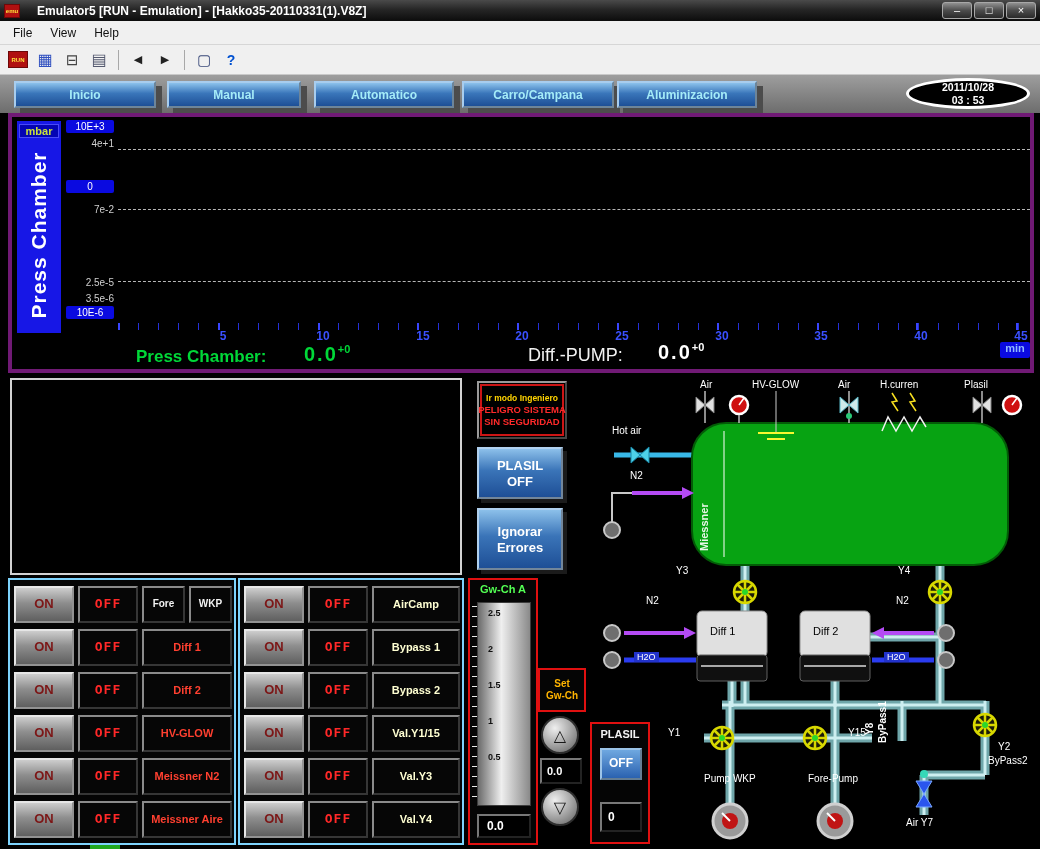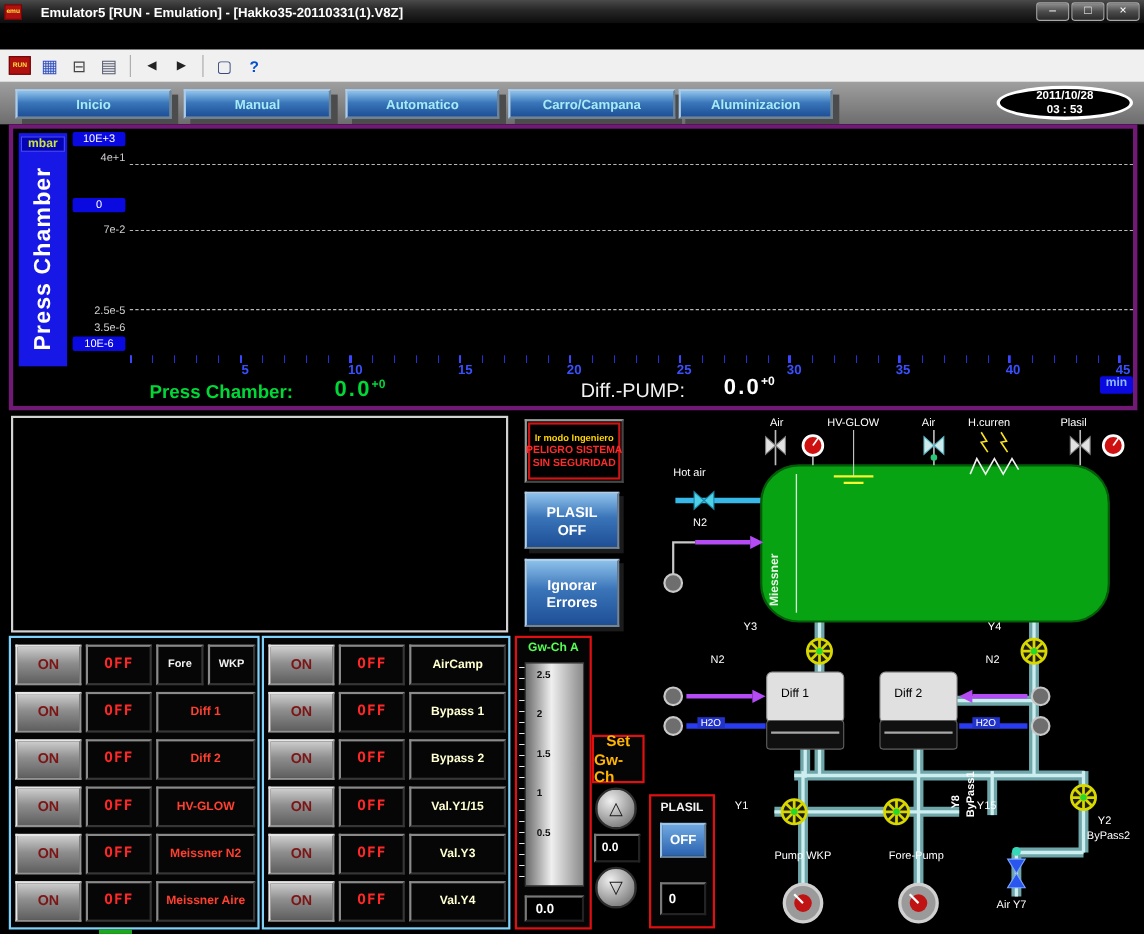--- a/index.html
+++ b/index.html
@@ -132,21 +132,21 @@
   .gauge-body { position:absolute; left:7px; top:22px; width:54px; height:204px;
     background:linear-gradient(90deg,#6a6a6a,#efefef 45%,#8a8a8a); border:1px solid #3c3c3c; }
   .gauge-ticks { position:absolute; left:2px; top:26px; width:5px; height:196px;
     background:repeating-linear-gradient(180deg,#e8e8e8 0 1px,transparent 1px 10px); }
   .gscale { position:absolute; left:18px; width:24px; color:#101010; font-size:9px; font-weight:bold; }
   .gauge-value { position:absolute; left:7px; top:234px; width:54px; height:24px;
     background:#000; border:2px outset #787878; color:#fff; font-size:12px; font-weight:bold;
     display:flex; align-items:center; padding-left:8px; }
   .set-title { position:absolute; left:538px; top:668px; width:48px; height:44px;
     background:#050505; border:2px solid #e01010; display:flex; flex-direction:column;
-    align-items:center; justify-content:center; color:#ffb400; font-size:14px;
+    align-items:center; justify-content:center; color:#ffb400; font-size:10px;
     font-weight:bold; line-height:1.2; }
   .round-btn { position:absolute; left:541px; width:38px; height:38px; border-radius:50%;
     background:radial-gradient(circle at 35% 30%,#efefef,#8a8a8a 70%,#5c5c5c);
     border:2px solid #2e2e2e; color:#161616; font-size:16px; display:flex;
     align-items:center; justify-content:center; }
   .set-value { position:absolute; left:540px; top:758px; width:42px; height:26px;
     background:#000; border:2px outset #787878; color:#fff; font-size:11px; font-weight:bold;
     display:flex; align-items:center; padding-left:5px; }
   .plasil-panel { position:absolute; left:590px; top:722px; width:60px; height:122px;
     background:#050505; border:2px solid #e01010; }
@@ -166,20 +166,25 @@
 <div class="window">
 
   <div class="titlebar">
     <span class="app-icon">emu</span>
     <span class="title-text">Emulator5 [RUN - Emulation] - [Hakko35-20110331(1).V8Z]</span>
     <span class="win-btn">–</span>
     <span class="win-btn">□</span>
     <span class="win-btn">×</span>
   </div>
 
+  <div class="menubar">
+    <span class="menu-item">File</span>
+    <span class="menu-item">View</span>
+    <span class="menu-item">Help</span>
+  </div>
 
   <div class="toolbar">
     <span class="tbtn">
         <span class="g-run">RUN</span>
       </span>
     <span class="tbtn g-table">▦</span>
     <span class="tbtn g-screens">⊟</span>
     <span class="tbtn g-print">▤</span>
     <span class="tsep"></span>
     <span class="tbtn g-step">◀</span>
@@ -372,21 +377,21 @@
     <span class="vlab vlab-miessner" style="left:126px;top:90px;height:86px;">Miessner</span>
     <span class="dlab" style="left:104px;top:190px;">Y3</span>
     <span class="dlab" style="left:326px;top:190px;">Y4</span>
     <span class="dlab" style="left:74px;top:220px;">N2</span>
     <span class="dlab" style="left:324px;top:220px;">N2</span>
     <span class="dlab dlab-diff" style="left:138px;top:250px;">Diff 1</span>
     <span class="dlab dlab-diff" style="left:241px;top:250px;">Diff 2</span>
     <span class="dlab dlab-h2o" style="left:62px;top:277px;">H2O</span>
     <span class="dlab dlab-h2o" style="left:312px;top:277px;">H2O</span>
     <span class="dlab" style="left:96px;top:352px;">Y1</span>
-    <span class="dlab" style="left:276px;top:352px;margin-left:40px;">Y15</span>
+    <span class="dlab" style="left:276px;top:352px;">Y15</span>
     <span class="vlab" style="left:292px;top:340px;height:20px;">Y8</span>
     <span class="vlab" style="left:305px;top:312px;height:56px;">ByPass1</span>
     <span class="dlab" style="left:426px;top:366px;">Y2</span>
     <span class="dlab" style="left:416px;top:380px;">ByPass2</span>
     <span class="dlab" style="left:132px;top:398px;">Pump WKP</span>
     <span class="dlab" style="left:236px;top:398px;">Fore-Pump</span>
     <span class="dlab" style="left:334px;top:442px;">Air Y7</span>
   </div>
 
   <div class="sw-panel" style="left:8px;width:228px;">

